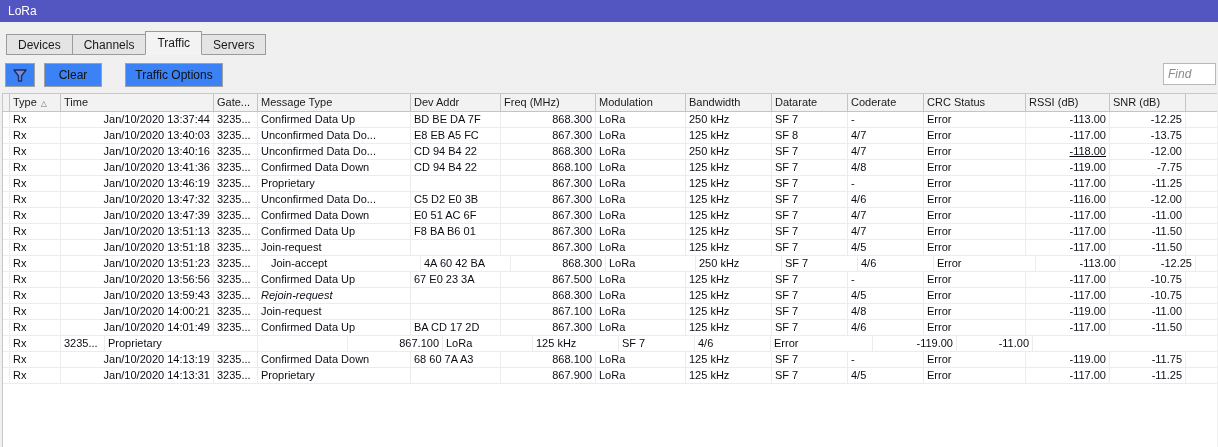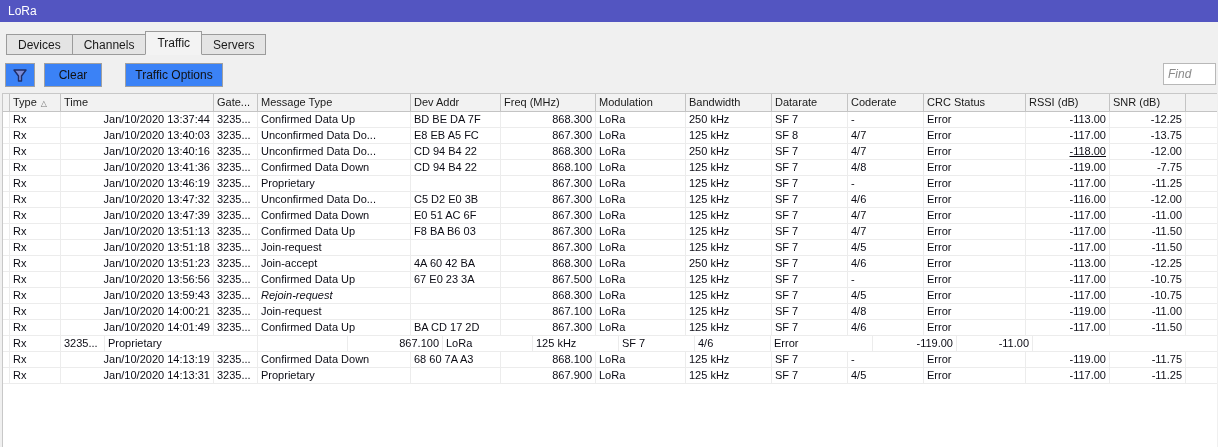--- a/index.html
+++ b/index.html
@@ -209,21 +209,21 @@
           <div class="td" style="width: 84px; text-align: right;">-117.00</div>
           <div class="td" style="width: 76px; text-align: right;">-11.00</div>
           <div class="td filler"></div>
         </div>
         <div class="tr">
           <div class="td" style="width: 6px; text-align: left;"></div>
           <div class="td" style="width: 51px; text-align: left;">Rx</div>
           <div class="td" style="width: 153px; text-align: right;">Jan/10/2020 13:51:13</div>
           <div class="td" style="width: 44px; text-align: left;">3235...</div>
           <div class="td" style="width: 153px; text-align: left;">Confirmed Data Up</div>
-          <div class="td" style="width: 90px; text-align: left;">F8 BA B6 03</div>
+          <div class="td" style="width: 90px; text-align: left;">F8 BA B6 01</div>
           <div class="td" style="width: 95px; text-align: right;">867.300</div>
           <div class="td" style="width: 90px; text-align: left;">LoRa</div>
           <div class="td" style="width: 86px; text-align: left;">125 kHz</div>
           <div class="td" style="width: 76px; text-align: left;">SF 7</div>
           <div class="td" style="width: 76px; text-align: left;">4/7</div>
           <div class="td" style="width: 102px; text-align: left;">Error</div>
           <div class="td" style="width: 84px; text-align: right;">-117.00</div>
           <div class="td" style="width: 76px; text-align: right;">-11.50</div>
           <div class="td filler"></div>
         </div>
@@ -242,21 +242,21 @@
           <div class="td" style="width: 102px; text-align: left;">Error</div>
           <div class="td" style="width: 84px; text-align: right;">-117.00</div>
           <div class="td" style="width: 76px; text-align: right;">-11.50</div>
           <div class="td filler"></div>
         </div>
         <div class="tr">
           <div class="td" style="width: 6px; text-align: left;"></div>
           <div class="td" style="width: 51px; text-align: left;">Rx</div>
           <div class="td" style="width: 153px; text-align: right;">Jan/10/2020 13:51:23</div>
           <div class="td" style="width: 44px; text-align: left;">3235...</div>
-          <div class="td" style="width: 153px; text-align: left;">Join-accept</div>
+          <div class="td" style="width: 153px; text-align: left; margin-left: 10px;">Join-accept</div>
           <div class="td" style="width: 90px; text-align: left;">4A 60 42 BA</div>
           <div class="td" style="width: 95px; text-align: right;">868.300</div>
           <div class="td" style="width: 90px; text-align: left;">LoRa</div>
           <div class="td" style="width: 86px; text-align: left;">250 kHz</div>
           <div class="td" style="width: 76px; text-align: left;">SF 7</div>
           <div class="td" style="width: 76px; text-align: left;">4/6</div>
           <div class="td" style="width: 102px; text-align: left;">Error</div>
           <div class="td" style="width: 84px; text-align: right;">-113.00</div>
           <div class="td" style="width: 76px; text-align: right;">-12.25</div>
           <div class="td filler"></div>

